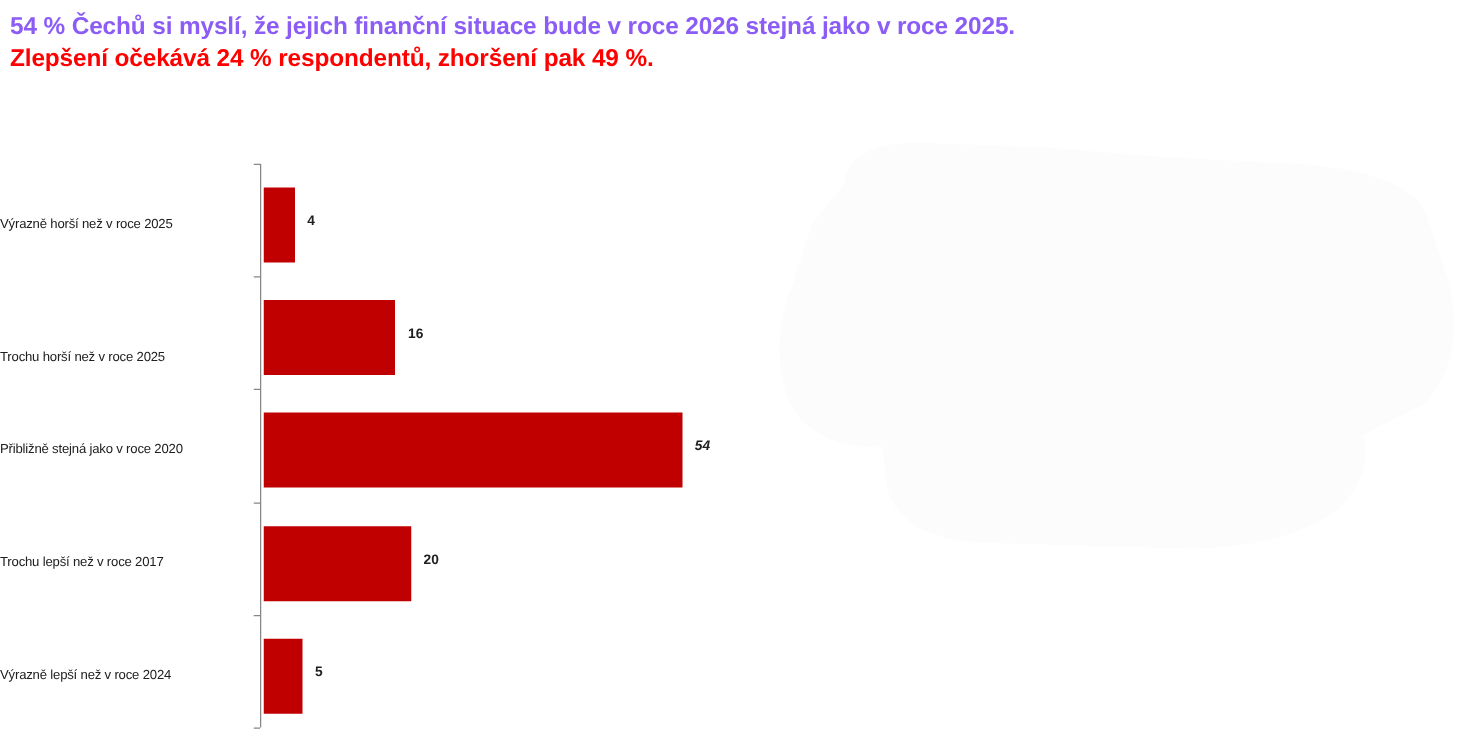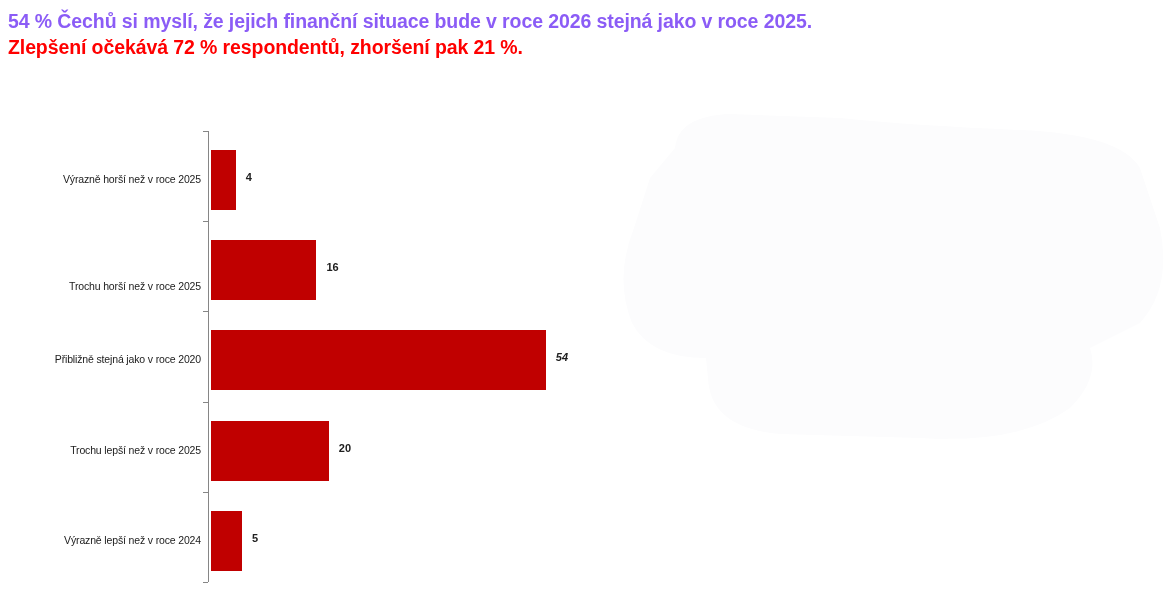--- a/index.html
+++ b/index.html
@@ -97,57 +97,57 @@
     font-weight: bold;
     color: #202020;
     white-space: nowrap;
   }
 
   
   .cat-label {
     position: absolute;
     left: 0px;
     width: 201px;
-    text-align: right;
+    text-align: left;
     font-size: 10.5px;
     color: #202020;
     white-space: nowrap;
     letter-spacing: -0.15px;
   }
 </style>
 </head>
 <body>
 
 <svg id="watermark" viewBox="0 0 555 340" xmlns="http://www.w3.org/2000/svg" aria-hidden="true">
   <path d="M55 40 Q58 8 110 6 L220 10 Q300 18 400 22 Q500 26 520 60
            L540 120 Q552 180 520 215 L470 240 Q480 270 450 300
            Q400 336 300 330 L160 326 Q90 320 88 270 L86 250
            Q30 250 12 215 Q-6 170 14 120 L30 70 Z" fill="#FCFCFD"></path>
 </svg>
 
 <div id="title-block">
   <div class="title-line" style="color: #8b5cf6;">54 % Čechů si myslí, že jejich finanční situace bude v roce 2026 stejná jako v roce 2025.</div>
-  <div class="title-line" style="color: rgb(255, 0, 0);">Zlepšení očekává 72 % respondentů, zhoršení pak 21 %.</div>
+  <div class="title-line" style="color: rgb(255, 0, 0);">Zlepšení očekává 24 % respondentů, zhoršení pak 49 %.</div>
 </div>
 
 <div id="chart">
 
   <div id="axis-line" style="background: rgb(134, 134, 134);"></div>
 
   <div class="axis-tick" style="top: 131px; background: rgb(134, 134, 134);"></div>
   <div class="axis-tick" style="top: 221px; background: rgb(134, 134, 134);"></div>
   <div class="axis-tick" style="top: 311px; background: rgb(134, 134, 134);"></div>
   <div class="axis-tick" style="top: 402px; background: rgb(134, 134, 134);"></div>
   <div class="axis-tick" style="top: 492px; background: rgb(134, 134, 134);"></div>
   <div class="axis-tick" style="top: 582px; background: rgb(134, 134, 134);"></div>
 
   <div class="cat-label" style="top:173px">Výrazně horší než v roce 2025</div>
   <div class="cat-label" style="top:280px">Trochu horší než v roce 2025</div>
   <div class="cat-label" style="top:353px">Přibližně stejná jako v roce 2020</div>
-  <div class="cat-label" style="top:444px">Trochu lepší než v roce 2025</div>
+  <div class="cat-label" style="top:444px">Trochu lepší než v roce 2017</div>
   <div class="cat-label" style="top:534px">Výrazně lepší než v roce 2024</div>
 
   <div id="plot">
     <div class="bar-row" style="top:0px">
       <div class="bar" style="width: 24.8px; background: rgb(192, 0, 0);"></div>
       <div class="bar-value" style="left: 36.8px; color: rgb(32, 32, 32);">4</div>
     </div>
     <div class="bar-row" style="top:90.2px">
       <div class="bar" style="width: 105.4px; background: rgb(192, 0, 0);"></div>
       <div class="bar-value" style="left: 117.4px; color: rgb(32, 32, 32);">16</div>

